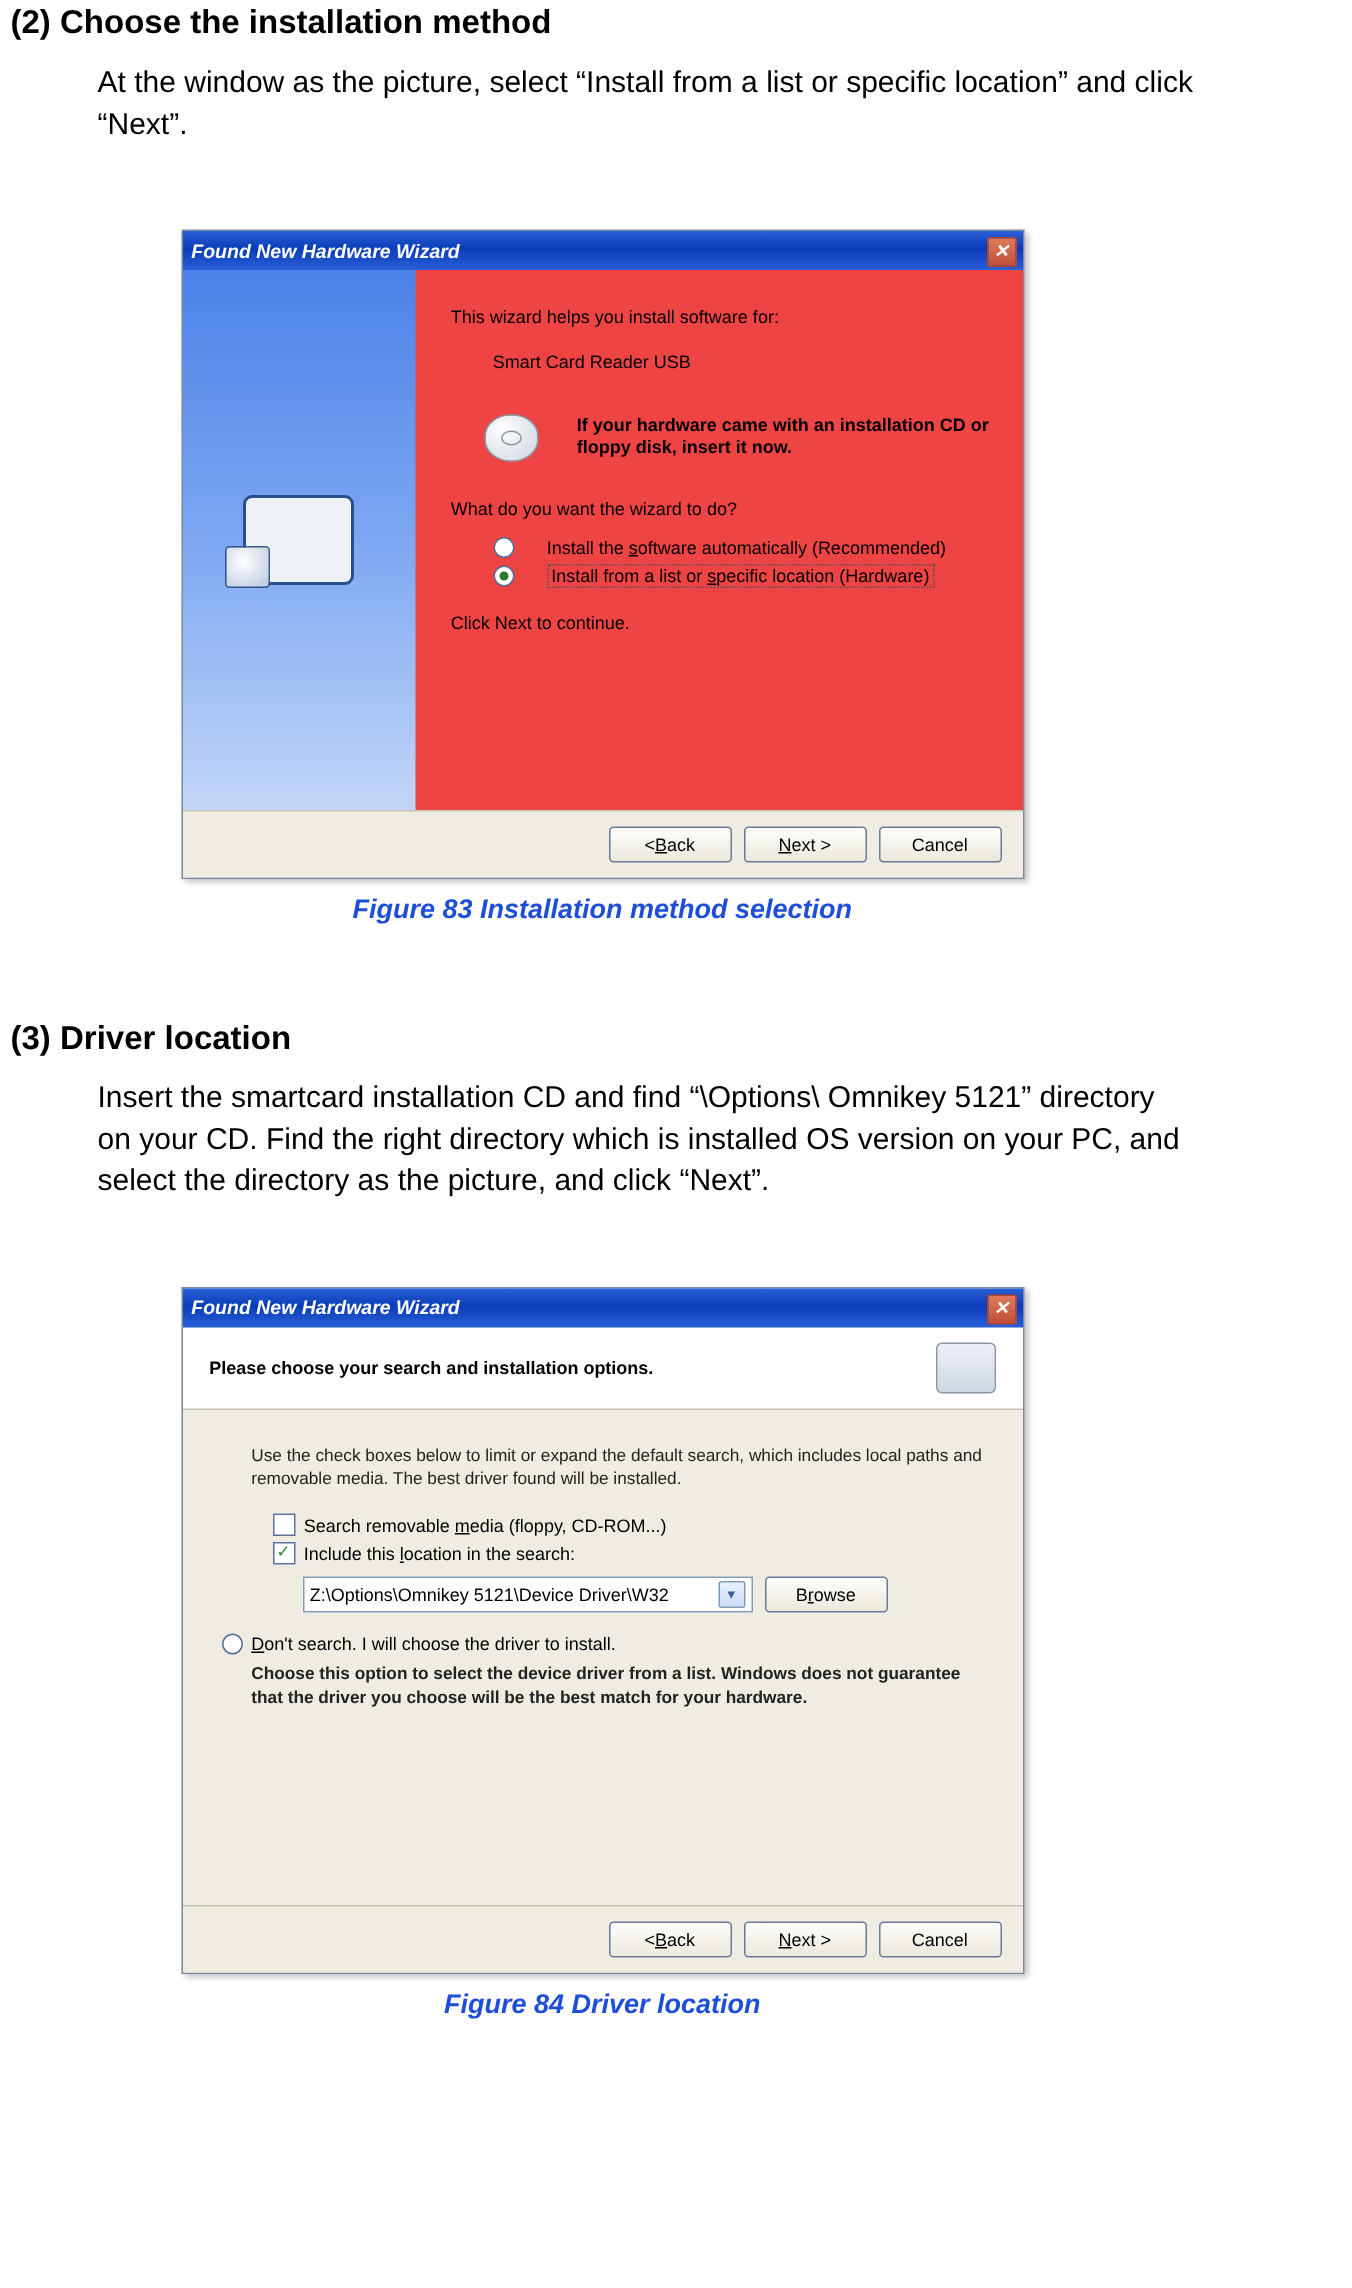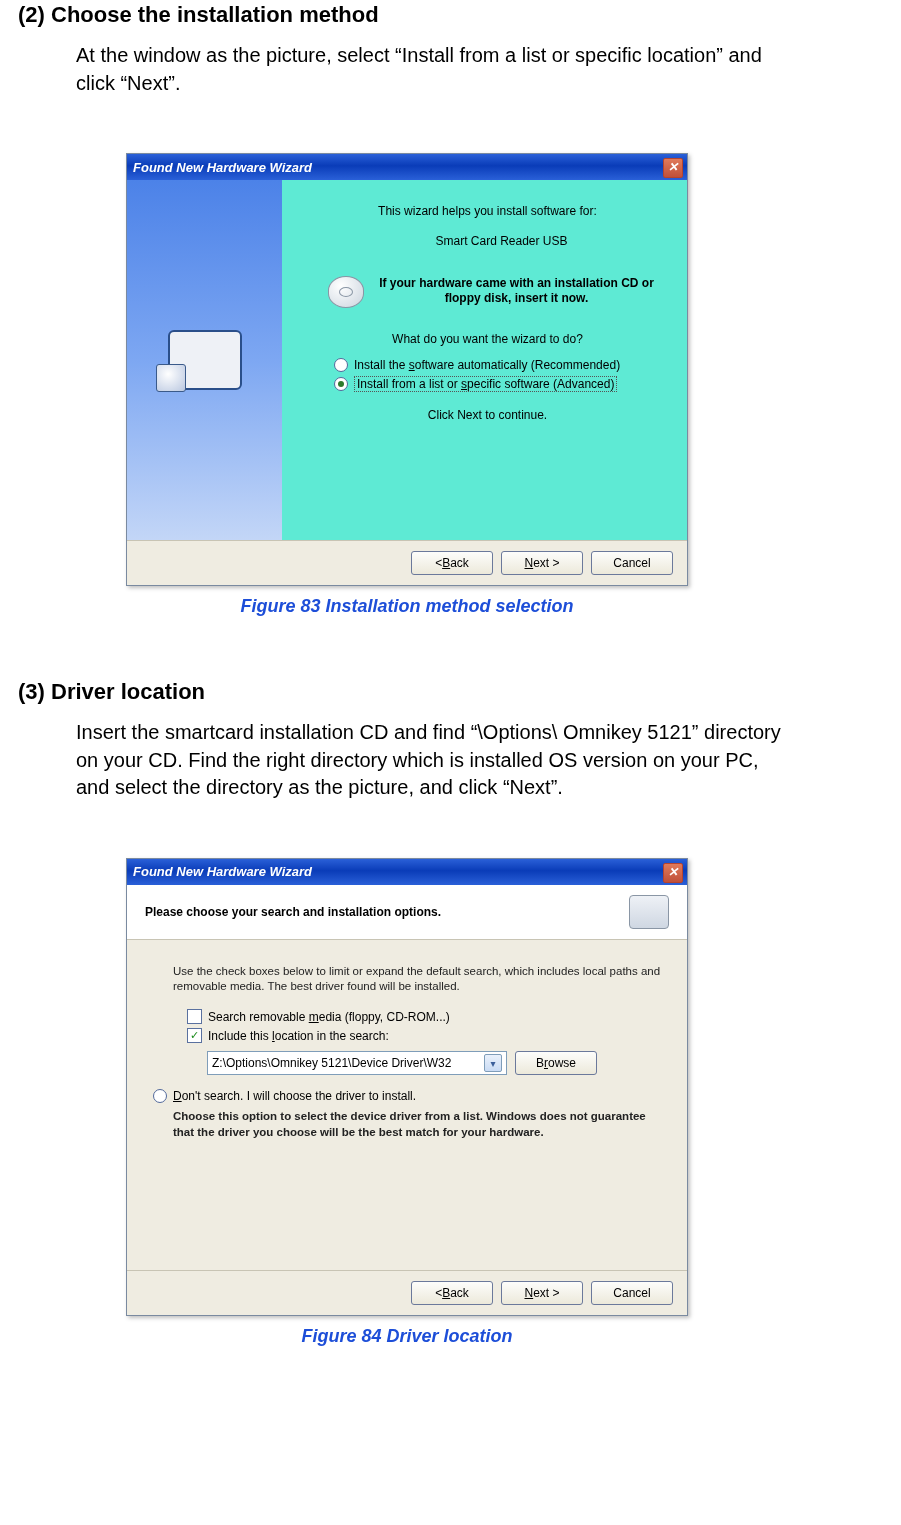--- a/index.html
+++ b/index.html
@@ -5,21 +5,21 @@
   html, body {
     margin: 0;
     padding: 0;
     background: #fff;
     font-family: Arial, Helvetica, sans-serif;
     color: #000;
     width: 901px;
   }
   .page {
     width: 802px;
-    padding: 0 0 30px 12px;
+    padding: 0 0 30px 1px;
     box-sizing: border-box;
   }
   .h2 {
     font-size: 22px;
     font-weight: bold;
     margin: 2px 0 14px 0;
     padding-left: 6px;
   }
   .body-text {
     font-size: 20px;
@@ -101,22 +101,21 @@
     display: inline-flex;
     align-items: center;
     justify-content: center;
     cursor: pointer;
   }
   .xp-btn .u { text-decoration: underline; }
 
   
   .fig83 .content {
     display: flex;
-    background: #5eead4;
-    text-align: center;
+    background: #ef4444;
   }
   .fig83 .side {
     width: 155px;
     min-height: 360px;
     background: linear-gradient(to bottom, #4c82e8, #7da7f2 50%, #c3d6f7);
     display: flex;
     align-items: center;
     justify-content: center;
   }
   .fig83 .hw-icon {
@@ -134,32 +133,32 @@
     border:1px solid #3a5a8a; border-radius:3px;
   }
   .fig83 .main {
     flex: 1;
     padding: 18px 18px 10px 24px;
     min-height: 360px;
     box-sizing: border-box;
   }
   .fig83 .lead { margin: 6px 0 16px 0; }
   .fig83 .devname { margin: 0 0 28px 28px; }
-  .fig83 .cd-row { display:flex; gap:0; margin:0 0 24px 22px; align-items:flex-start;}
+  .fig83 .cd-row { display:flex; gap:26px; margin:0 0 24px 22px; align-items:flex-start;}
   .fig83 .cd-icon {
     width:34px; height:30px; flex:0 0 34px;
     border-radius:50% / 45%;
     background: radial-gradient(circle at 35% 30%, #fff, #cbd4de);
     border:1px solid #8a96a5; position:relative;
   }
   .fig83 .cd-icon::after{content:"";position:absolute;inset:10px;border:1px solid #8a96a5;border-radius:50%;}
   .fig83 .cd-text { font-weight:bold; font-size:12px; line-height:1.25; }
   .fig83 .what { margin: 0 0 10px 0; }
   .fig83 .opts { margin: 0 0 14px 28px; }
-  .fig83 .radio-row { display:flex; align-items:center; gap:6px; padding:2px 0; font-size:12px;}
+  .fig83 .radio-row { display:flex; align-items:center; gap:22px; padding:2px 0; font-size:12px;}
   .fig83 .radio {
     width:12px; height:12px; border:1px solid #52699b; border-radius:50%;
     display:inline-flex; align-items:center; justify-content:center; background:#fff;
   }
   .fig83 .radio.sel::after{content:"";width:6px;height:6px;border-radius:50%;background:#2d7a2b;}
   .fig83 .u { text-decoration: underline; }
   .fig83 .sel-label {
     border: 1px dotted #555;
     padding: 0 2px;
   }
@@ -237,21 +236,21 @@
           <div class="opts">
             <div class="radio-row">
               <span class="radio"></span>
               <span>
                 <span>Install the </span><span class="u">s</span><span>oftware automatically (Recommended)</span>
               </span>
             </div>
             <div class="radio-row">
               <span class="radio sel"></span>
               <span class="sel-label">
-                <span>Install from a list or </span><span class="u">s</span><span>pecific software (Advanced)</span>
+                <span>Install from a list or </span><span class="u">s</span><span>pecific location (Hardware)</span>
               </span>
             </div>
           </div>
           <p class="click-next">Click Next to continue.</p>
         </div>
       </div>
       <div class="button-bar">
         <button class="xp-btn">
           <span>&lt; </span>
             <span class="u">B</span>

